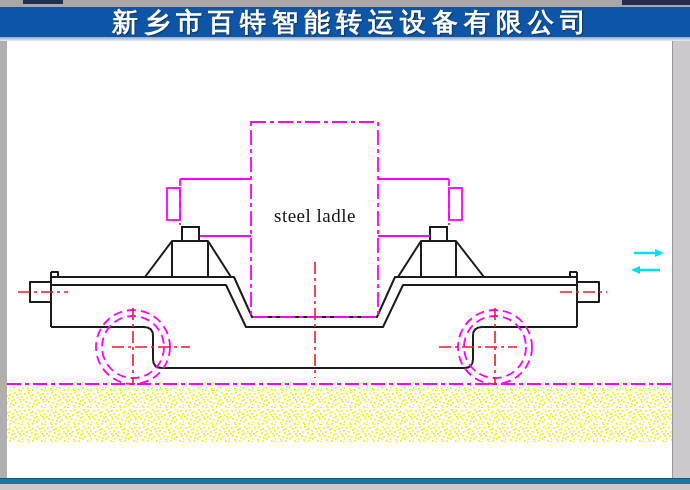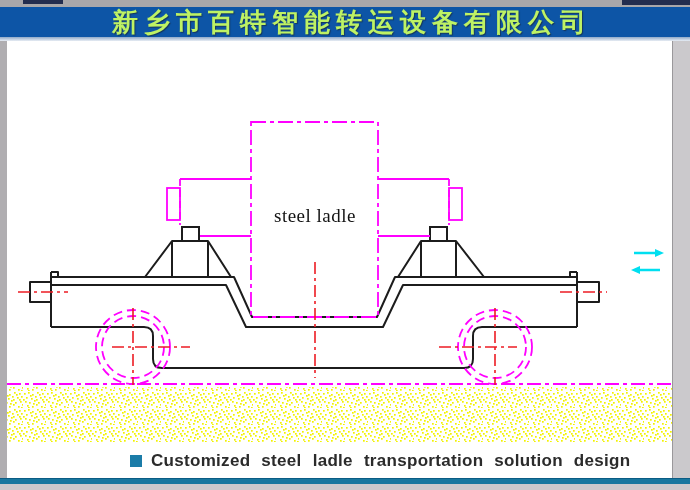--- a/index.html
+++ b/index.html
@@ -7,21 +7,21 @@
   .page{position:relative;width:690px;height:490px;}
 
   
   .top-strip{position:absolute;left:0;top:0;width:690px;height:7px;background:#a9a7aa;}
   .patch{position:absolute;top:0;height:5px;background:#232d4f;}
   .patch-left{left:23px;width:40px;height:4px;}
   .patch-right{left:622px;width:68px;}
 
   .header{position:absolute;left:0;top:7px;width:690px;height:30px;background:#0d55a6;
           display:flex;align-items:center;justify-content:center;}
-  .company{color:#bef264;font-weight:bold;font-size:26px;letter-spacing:6px;white-space:nowrap;
+  .company{color:#ffffff;font-weight:bold;font-size:26px;letter-spacing:6px;white-space:nowrap;
            padding-left:14px;text-shadow:1px 1px 1px rgba(30,30,30,.55);}
   .header-underline{position:absolute;left:0;top:37px;width:690px;height:4px;
           background:linear-gradient(#8fa9c9,#e8edf4);}
 
   
   .sheet{position:absolute;left:0;top:41px;width:690px;height:437px;background:#ffffff;}
   .margin-left{position:absolute;left:0;top:41px;width:7px;height:437px;background:#b0aeb1;}
   .margin-right{position:absolute;left:672px;top:41px;width:18px;height:437px;background:#cbc9cc;
           border-left:1px solid #9a989b;}
 
@@ -164,21 +164,17 @@
         <path d="M634,253 H655" class="cyan-l"></path>
         <polygon points="655,249 664,253 655,257" class="cyan-f"></polygon>
       </g>
       <g>
         <path d="M640,270 H660" class="cyan-l"></path>
         <polygon points="631,270 640,266 640,274" class="cyan-f"></polygon>
       </g>
     </g>
   </svg>
 
-  <div class="caption-row">
-    <span class="bullet"></span>
-    <span class="caption-text">Customized steel ladle transportation solution design</span>
-  </div>
 
   <div class="footer-bar"></div>
   <div class="bottom-strip"></div>
 
 </div>
 
 </body></html>

